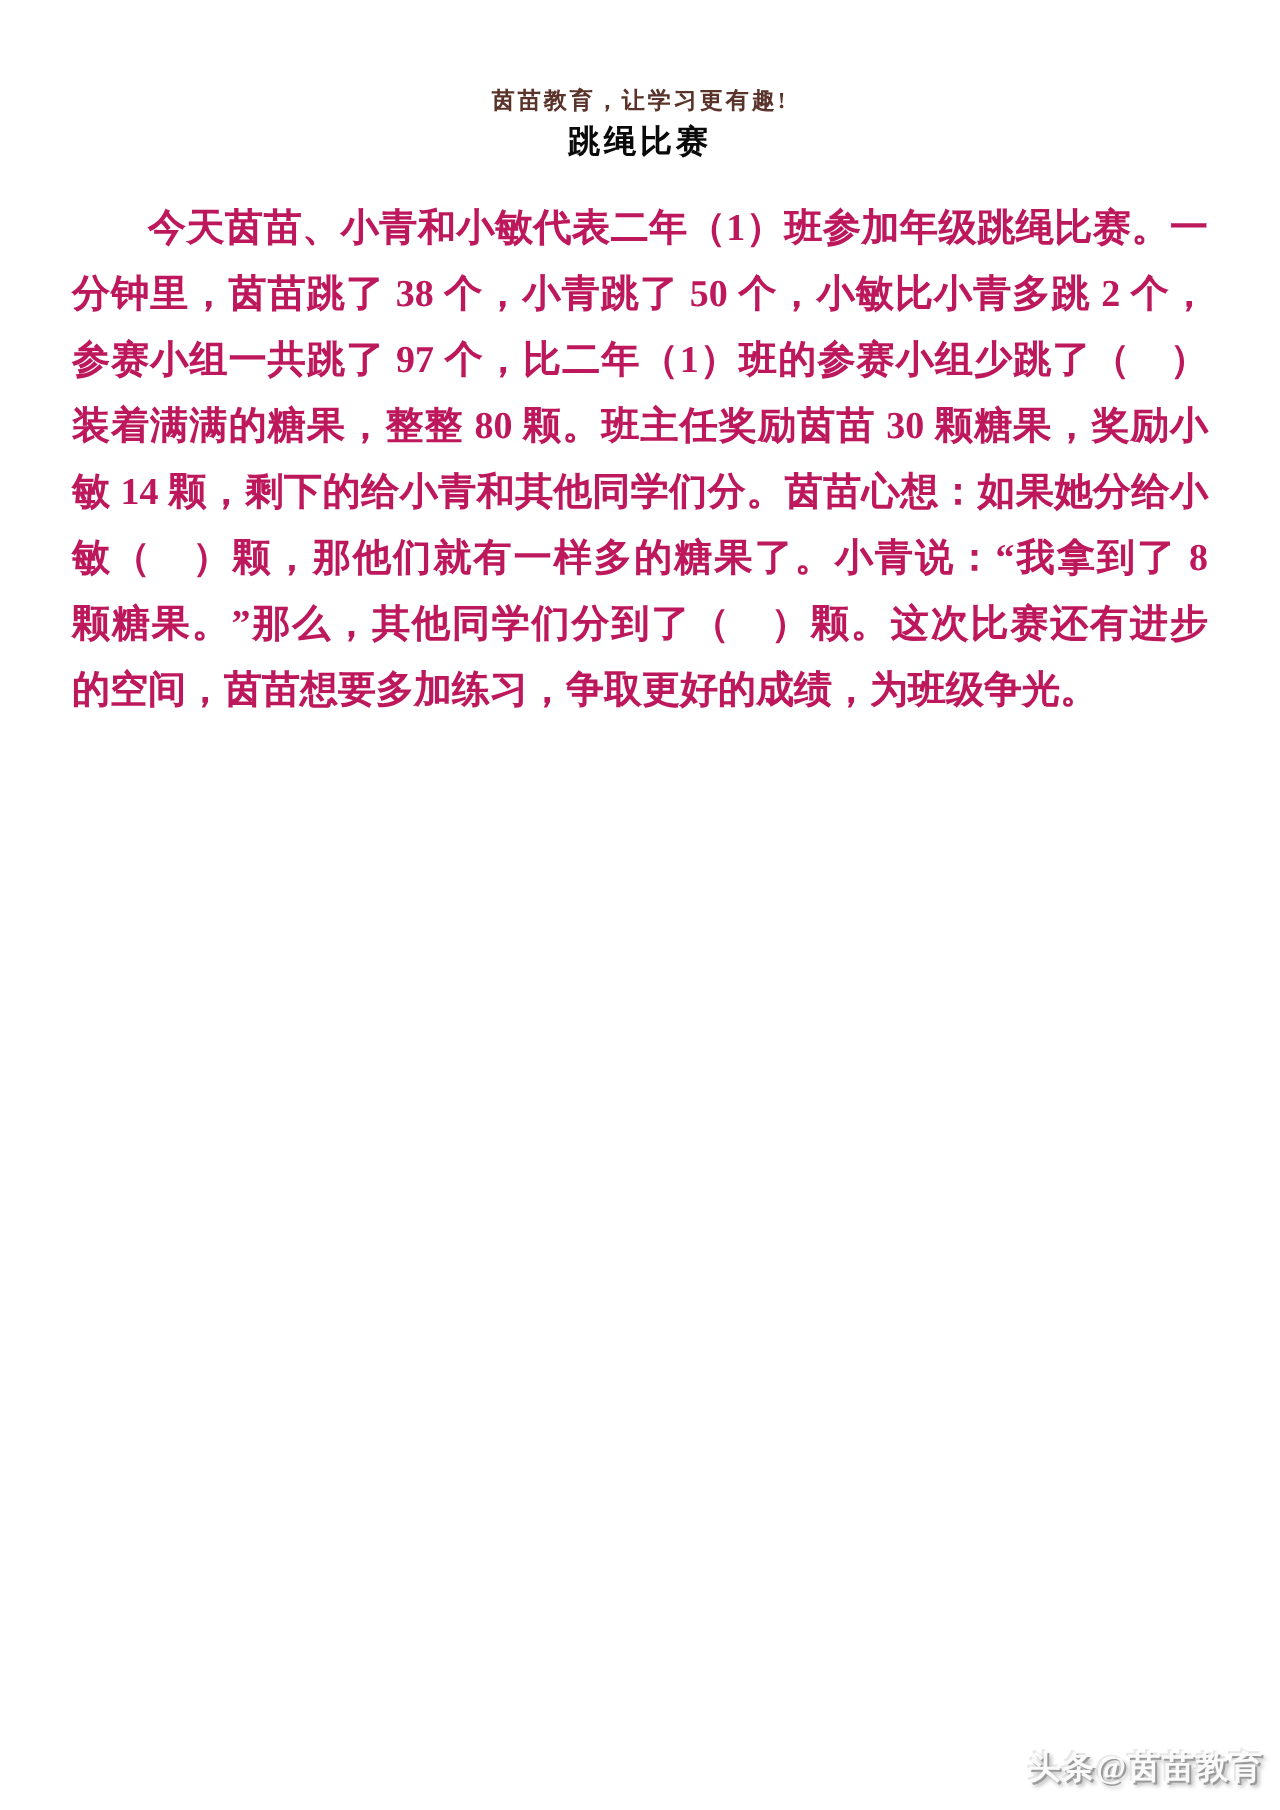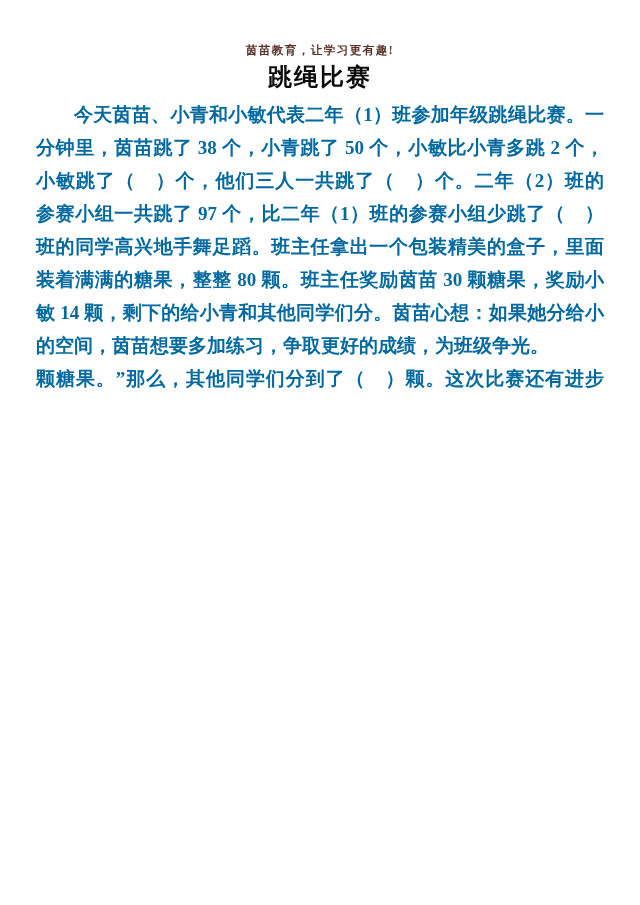--- a/index.html
+++ b/index.html
@@ -26,31 +26,31 @@
     letter-spacing: 1.5px;
     color: #5a332b;
   }
   .page-title {
     position: absolute;
     top: 61px;
     left: 0;
     right: 0;
     margin: 0;
     text-align: center;
-    font-size: 24px;
+    font-size: 16px;
     font-weight: 800;
     letter-spacing: 2px;
     color: #0a0a0a;
   }
   .worksheet-paragraph {
     position: absolute;
     top: 98px;
     left: 36px;
     right: 36px;
-    color: #0369a1;
+    color: #be185d;
   }
   .paragraph-line {
     font-size: 19px;
     font-weight: 700;
     line-height: 33px;
     height: 33px;
     white-space: nowrap;
     text-align: justify;
     text-align-last: justify;
     overflow: visible;
@@ -80,23 +80,23 @@
 
 <div class="page">
 
   <div class="header-slogan">茵苗教育，让学习更有趣!</div>
 
   <h1 class="page-title">跳绳比赛</h1>
 
   <div class="worksheet-paragraph">
     <div class="paragraph-line indent">今天茵苗、小青和小敏代表二年（1）班参加年级跳绳比赛。一</div>
     <div class="paragraph-line">分钟里，茵苗跳了 38 个，小青跳了 50 个，小敏比小青多跳 2 个，</div>
-    <div class="paragraph-line">小敏跳了（　）个，他们三人一共跳了（　）个。二年（2）班的</div>
     <div class="paragraph-line">参赛小组一共跳了 97 个，比二年（1）班的参赛小组少跳了（　）</div>
-    <div class="paragraph-line">班的同学高兴地手舞足蹈。班主任拿出一个包装精美的盒子，里面</div>
     <div class="paragraph-line">装着满满的糖果，整整 80 颗。班主任奖励茵苗 30 颗糖果，奖励小</div>
     <div class="paragraph-line">敏 14 颗，剩下的给小青和其他同学们分。茵苗心想：如果她分给小</div>
+    <div class="paragraph-line">敏（　）颗，那他们就有一样多的糖果了。小青说：“我拿到了 8</div>
+    <div class="paragraph-line">颗糖果。”那么，其他同学们分到了（　）颗。这次比赛还有进步</div>
     <div class="paragraph-line last">的空间，茵苗想要多加练习，争取更好的成绩，为班级争光。</div>
-    <div class="paragraph-line">颗糖果。”那么，其他同学们分到了（　）颗。这次比赛还有进步</div>
   </div>
 
+  <div class="watermark-text">头条@茵苗教育</div>
 
 </div>
 
 </body></html>

